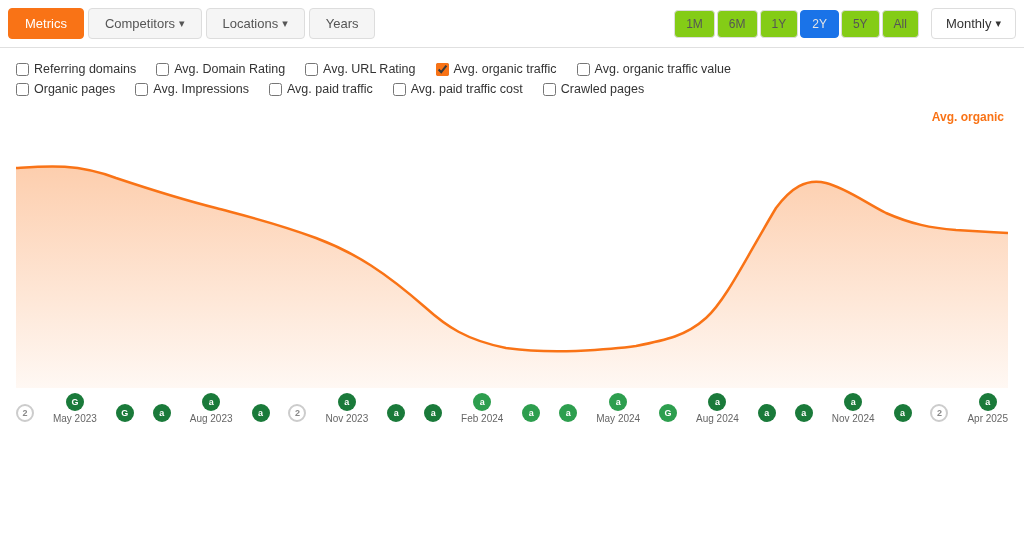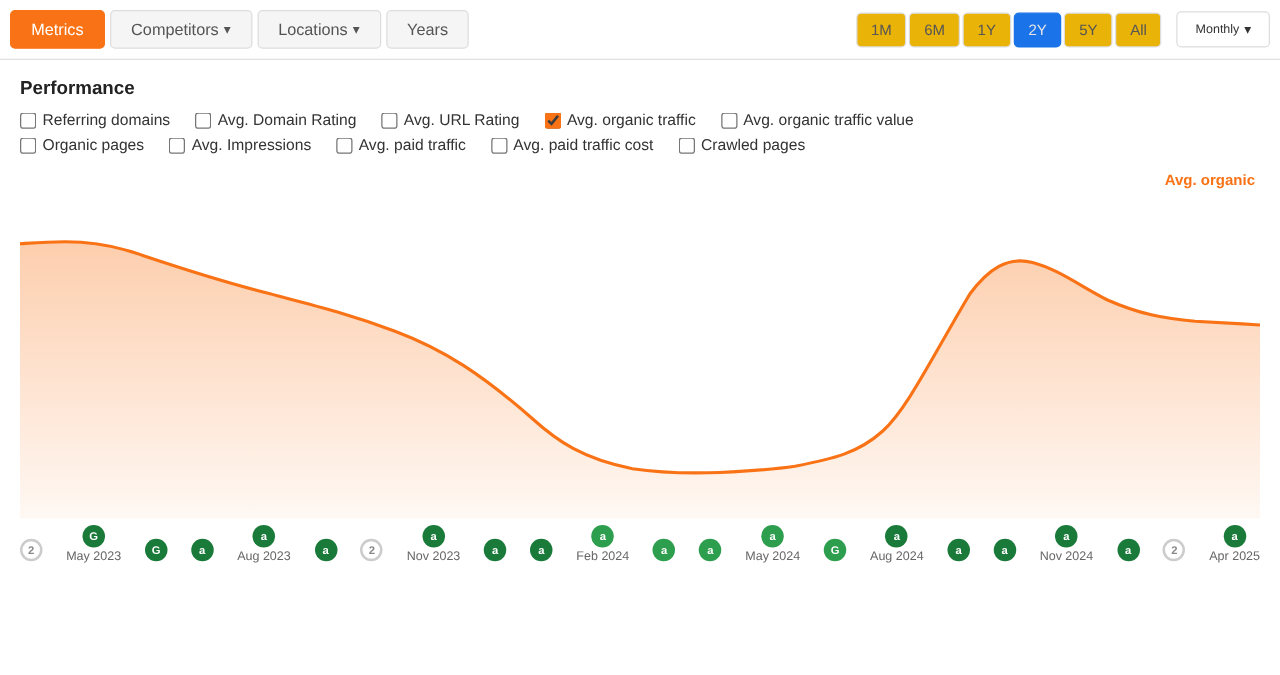--- a/index.html
+++ b/index.html
@@ -39,38 +39,38 @@
     }
     .toolbar-spacer { flex: 1; }
     .time-btns {
       display: flex;
       gap: 2px;
       margin-right: 8px;
     }
     .time-btn {
       padding: 6px 11px;
       border: 1px solid #ddd;
-      background: #eab308;
+      background: #84cc16;
       border-radius: 4px;
       cursor: pointer;
       font-size: 12px;
       color: #555;
     }
     .time-btn.active {
       background: #1a73e8;
       color: #e5e5e5;
       border-color: #1a73e8;
     }
     .monthly-btn {
       padding: 7px 14px;
       border: 1px solid #ddd;
       background: #fff;
       border-radius: 4px;
       cursor: pointer;
-      font-size: 10px;
+      font-size: 13px;
       color: #333;
       display: flex;
       align-items: center;
       gap: 4px;
     }
     .monthly-btn::after {
       content: '▾';
       font-size: 11px;
     }
 
@@ -200,21 +200,20 @@
     <button class="time-btn">1Y</button>
     <button class="time-btn active">2Y</button>
     <button class="time-btn">5Y</button>
     <button class="time-btn">All</button>
   </div>
 
   <button class="monthly-btn">Monthly</button>
 </div>
 
 <div class="content">
-  <div class="section-title">Performance</div>
 
   <div class="checkbox-rows">
 
     <div class="checkbox-row">
       <label class="checkbox-item">
         <input type="checkbox" style="">
         <span>Referring domains</span>
       </label>
       <label class="checkbox-item">
         <input type="checkbox" style="">

